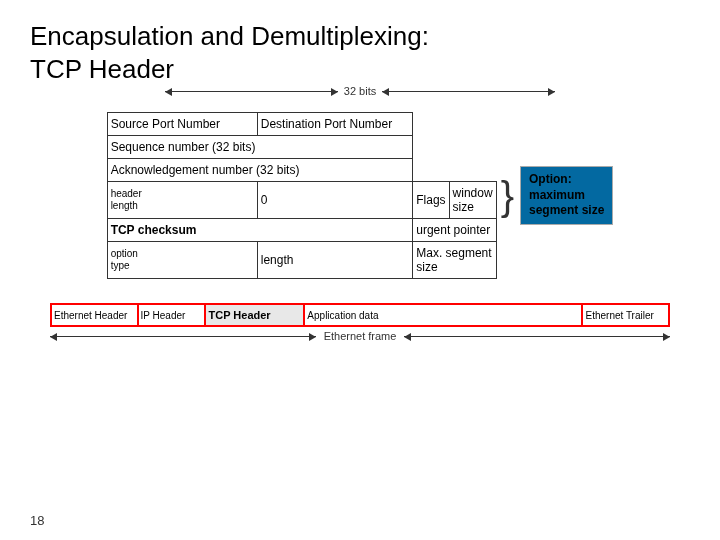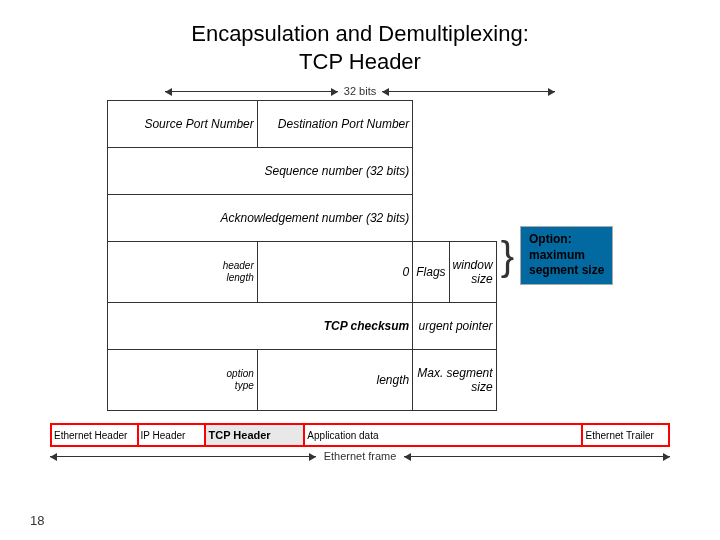--- a/index.html
+++ b/index.html
@@ -14,32 +14,33 @@
 
     .slide {
       width: 720px;
       height: 540px;
       padding: 20px 30px 10px 30px;
       display: flex;
       flex-direction: column;
     }
 
     .title {
-      text-align: center;
-      font-size: 22px;
+      text-align: left;
+      font-size: 26px;
       font-weight: normal;
       line-height: 1.25;
-      margin-bottom: 10px;
+      margin-bottom: 0;
     }
 
     .diagram-area {
       display: flex;
       flex-direction: column;
       align-items: center;
       position: relative;
+      gap: 12px;
     }
 
     
     .bits-row {
       display: flex;
       align-items: center;
       margin-bottom: 3px;
       width: 390px;
     }
     .bits-arrow {
@@ -79,23 +80,22 @@
     }
 
     
     .tcp-table {
       border-collapse: collapse;
       width: 390px;
       font-size: 12px;
     }
     .tcp-table td, .tcp-table th {
       border: 1px solid #333;
-      text-align: right;
-      padding: 16px 3px;
-      font-style: italic;
+      text-align: left;
+      padding: 4px 3px;
     }
     .tcp-table .row-ports td {
       width: 50%;
     }
     .brace-area {
       display: flex;
       align-items: center;
       margin-left: 4px;
     }
     .brace {

